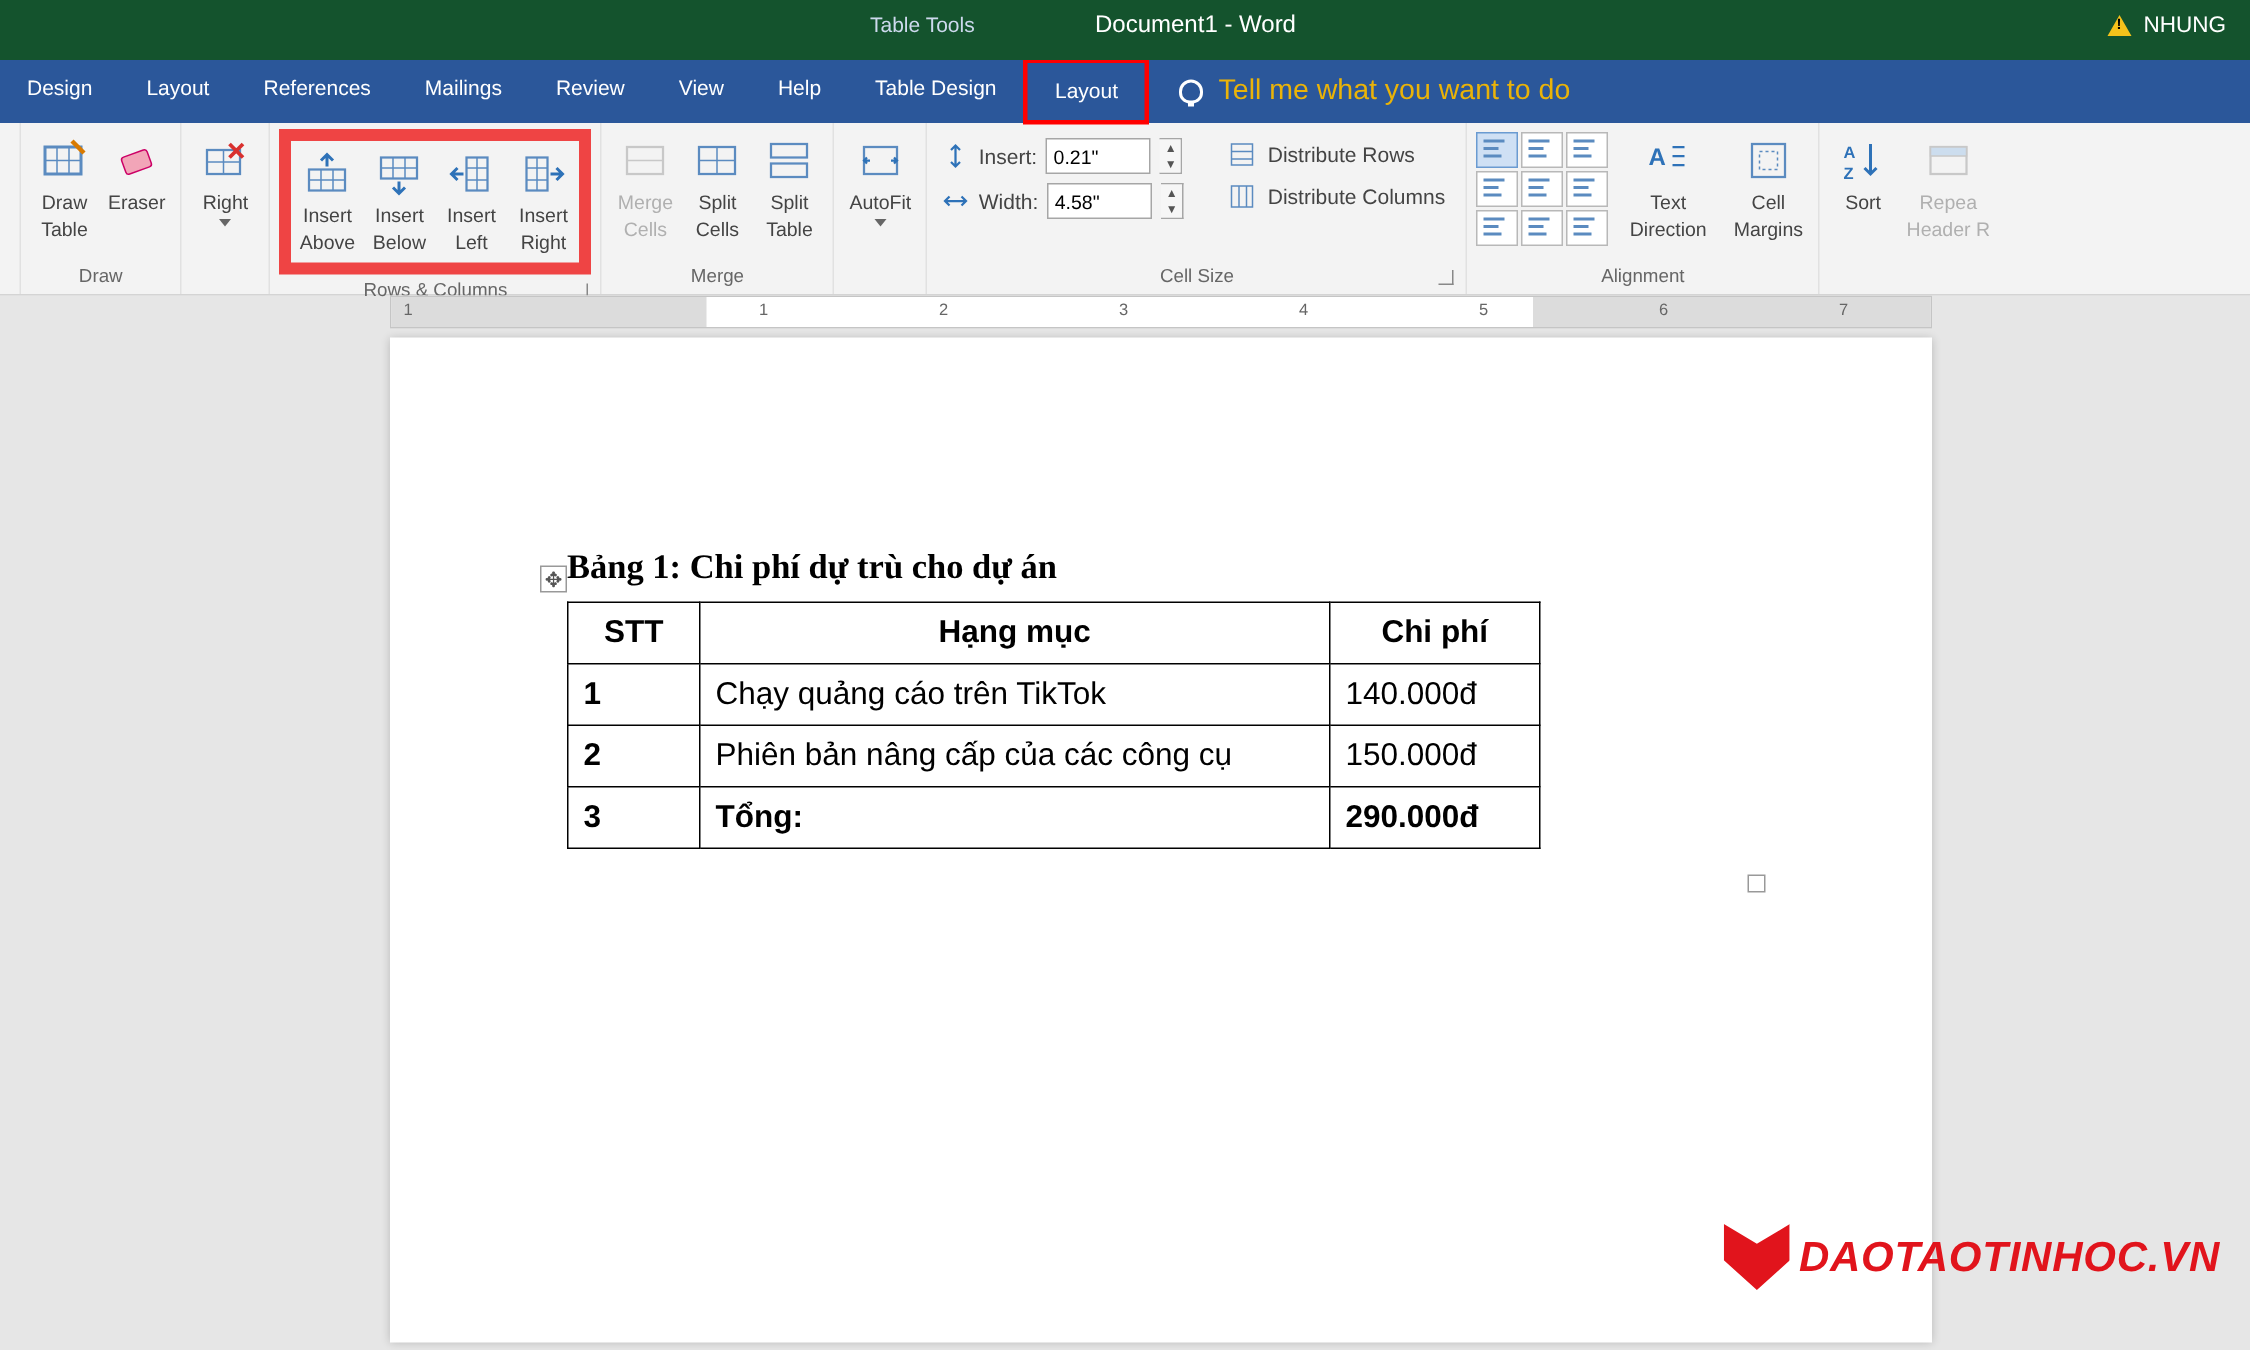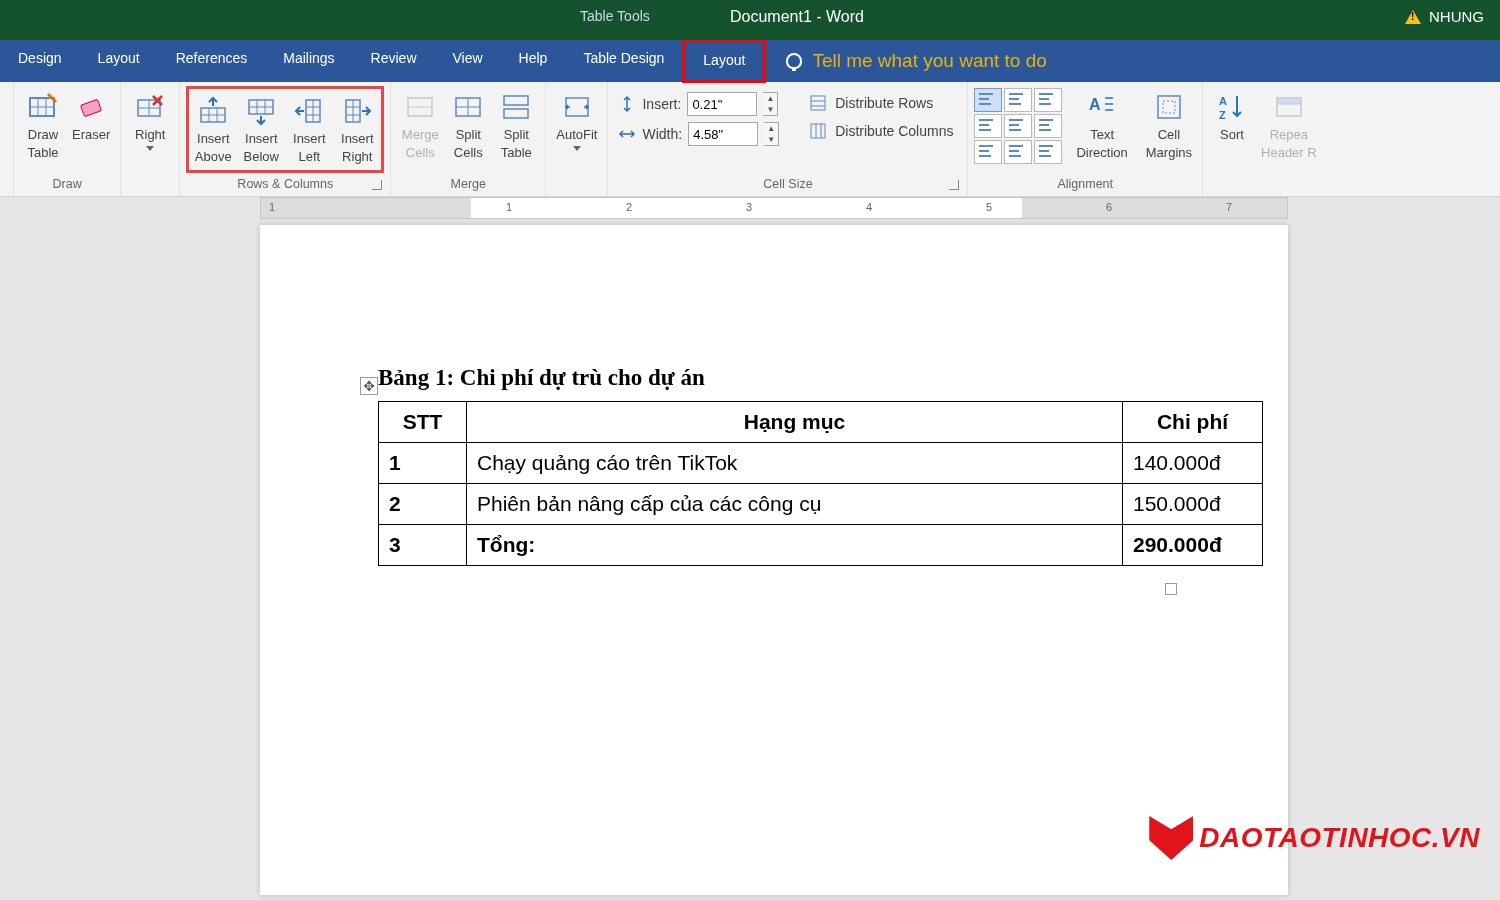--- a/index.html
+++ b/index.html
@@ -26,21 +26,21 @@
   .ribbon { background: #f3f3f3; height: 115px; border-bottom: 1px solid #d4d4d4; display: flex; }
   .group { border-right: 1px solid #e1e1e1; padding: 4px 6px 2px 6px; display: flex; flex-direction: column; justify-content: space-between; }
   .group-name { text-align: center; font-size: 12.5px; color: #666; padding: 3px 0; position: relative; }
   .group-name .dialog-launcher { position: absolute; right: 2px; bottom: 4px; width: 10px; height: 10px; border: 1px solid #888; border-top: none; border-left: none; }
   .btns { display: flex; gap: 2px; }
   .btn { display: flex; flex-direction: column; align-items: center; justify-content: flex-start; padding: 4px 4px; cursor: pointer; min-width: 46px; }
   .btn .ic { width: 34px; height: 34px; margin-bottom: 2px; display: flex; align-items: center; justify-content: center; }
   .btn .lbl { font-size: 13px; color: #444; text-align: center; line-height: 1.35; }
   .btn.disabled .lbl { color: #b0b0b0; }
   .btn.disabled .ic svg * { stroke: #c8c8c8 !important; }
-  .red-box { border: 3px solid #ef4444; padding: 1px; }
+  .red-box { border: 8px solid #ef4444; padding: 1px; }
   .caret-down { display: inline-block; width: 0; height: 0; border-left: 4px solid transparent; border-right: 4px solid transparent; border-top: 5px solid #666; margin-top: 2px; }
 
   
   .cellsize { display: flex; flex-direction: column; gap: 6px; padding: 6px 4px; }
   .cs-row { display: flex; align-items: center; gap: 6px; }
   .cs-row .cs-label { font-size: 14px; color: #444; }
   .cs-row input { width: 70px; height: 24px; font-size: 13px; padding: 2px 4px; border: 1px solid #a6a6a6; }
   .spin { display: flex; flex-direction: column; border: 1px solid #a6a6a6; border-left: none; }
   .spin div { width: 14px; height: 11px; font-size: 8px; text-align: center; line-height: 11px; color: #555; background: #f6f6f6; cursor: pointer; }
   .dim-icon { width: 18px; height: 18px; }
@@ -59,21 +59,21 @@
   
   .ruler { background: #fff; height: 22px; margin-left: 260px; width: 1028px; border: 1px solid #c5c5c5; position: relative; font-size: 11px; color: #666; }
   .ruler .shade-l { position: absolute; left: 0; width: 210px; height: 100%; background: #dcdcdc; }
   .ruler .shade-r { position: absolute; right: 0; width: 265px; height: 100%; background: #dcdcdc; }
   .ruler .num { position: absolute; top: 3px; }
 
   
   .page { position: absolute; left: 260px; top: 225px; width: 1028px; height: 670px; background: #fff; box-shadow: 0 0 6px rgba(0,0,0,.2); padding: 140px 118px 0 118px; }
   .page h3 { font-family: "Times New Roman", serif; font-size: 23px; font-weight: bold; margin-bottom: 10px; }
   .tbl-anchor { position: absolute; left: 100px; top: 152px; width: 18px; height: 18px; border: 1px solid #999; display: flex; align-items: center; justify-content: center; font-size: 14px; color: #555; cursor: move; }
-  table.doc { border-collapse: collapse; width: 885px; font-family: "Times New Roman", serif; font-size: 21px; }
+  table.doc { border-collapse: collapse; width: 649px; font-family: "Times New Roman", serif; font-size: 21px; }
   table.doc th, table.doc td { border: 1.5px solid #000; padding: 8px 10px; }
   table.doc th { font-weight: bold; text-align: center; }
   table.doc td.c1 { font-weight: bold; width: 88px; }
   table.doc td.c3 { width: 140px; }
   table.doc tr.total td { font-weight: bold; }
   .resize-sq { position: absolute; width: 12px; height: 12px; border: 1px solid #999; background: #fff; }
 
   
   .wm { position: absolute; right: 20px; bottom: 40px; display: flex; align-items: center; gap: 6px; color: #e1141c; font-weight: 800; font-size: 28px; letter-spacing: .5px; font-style: italic; }
   .wm .logo { width: 44px; height: 44px; position: relative; }

